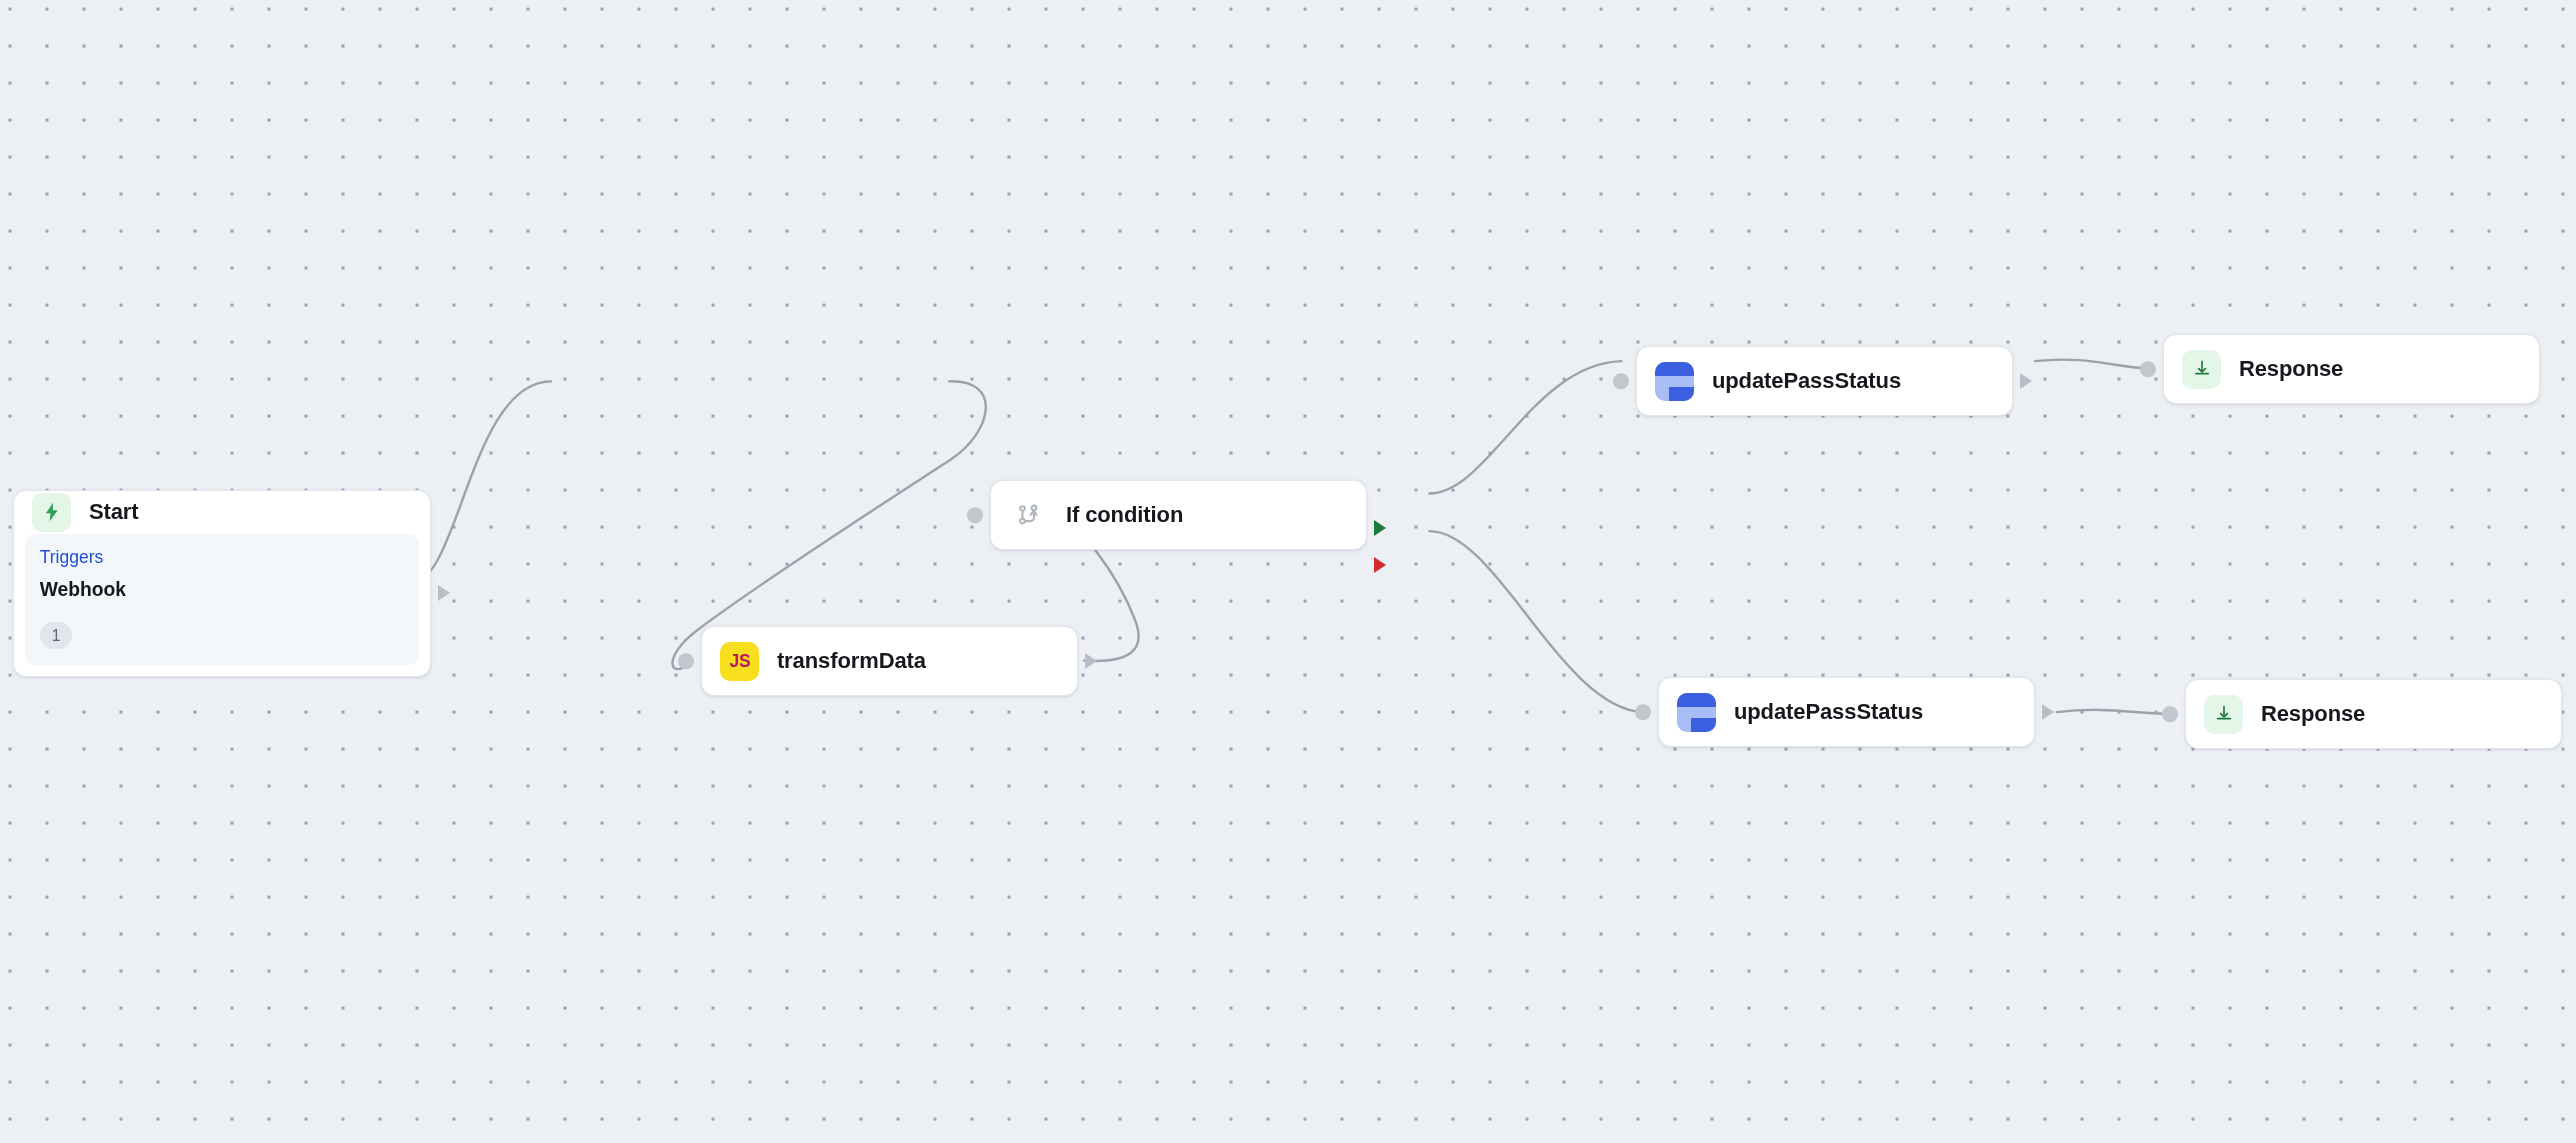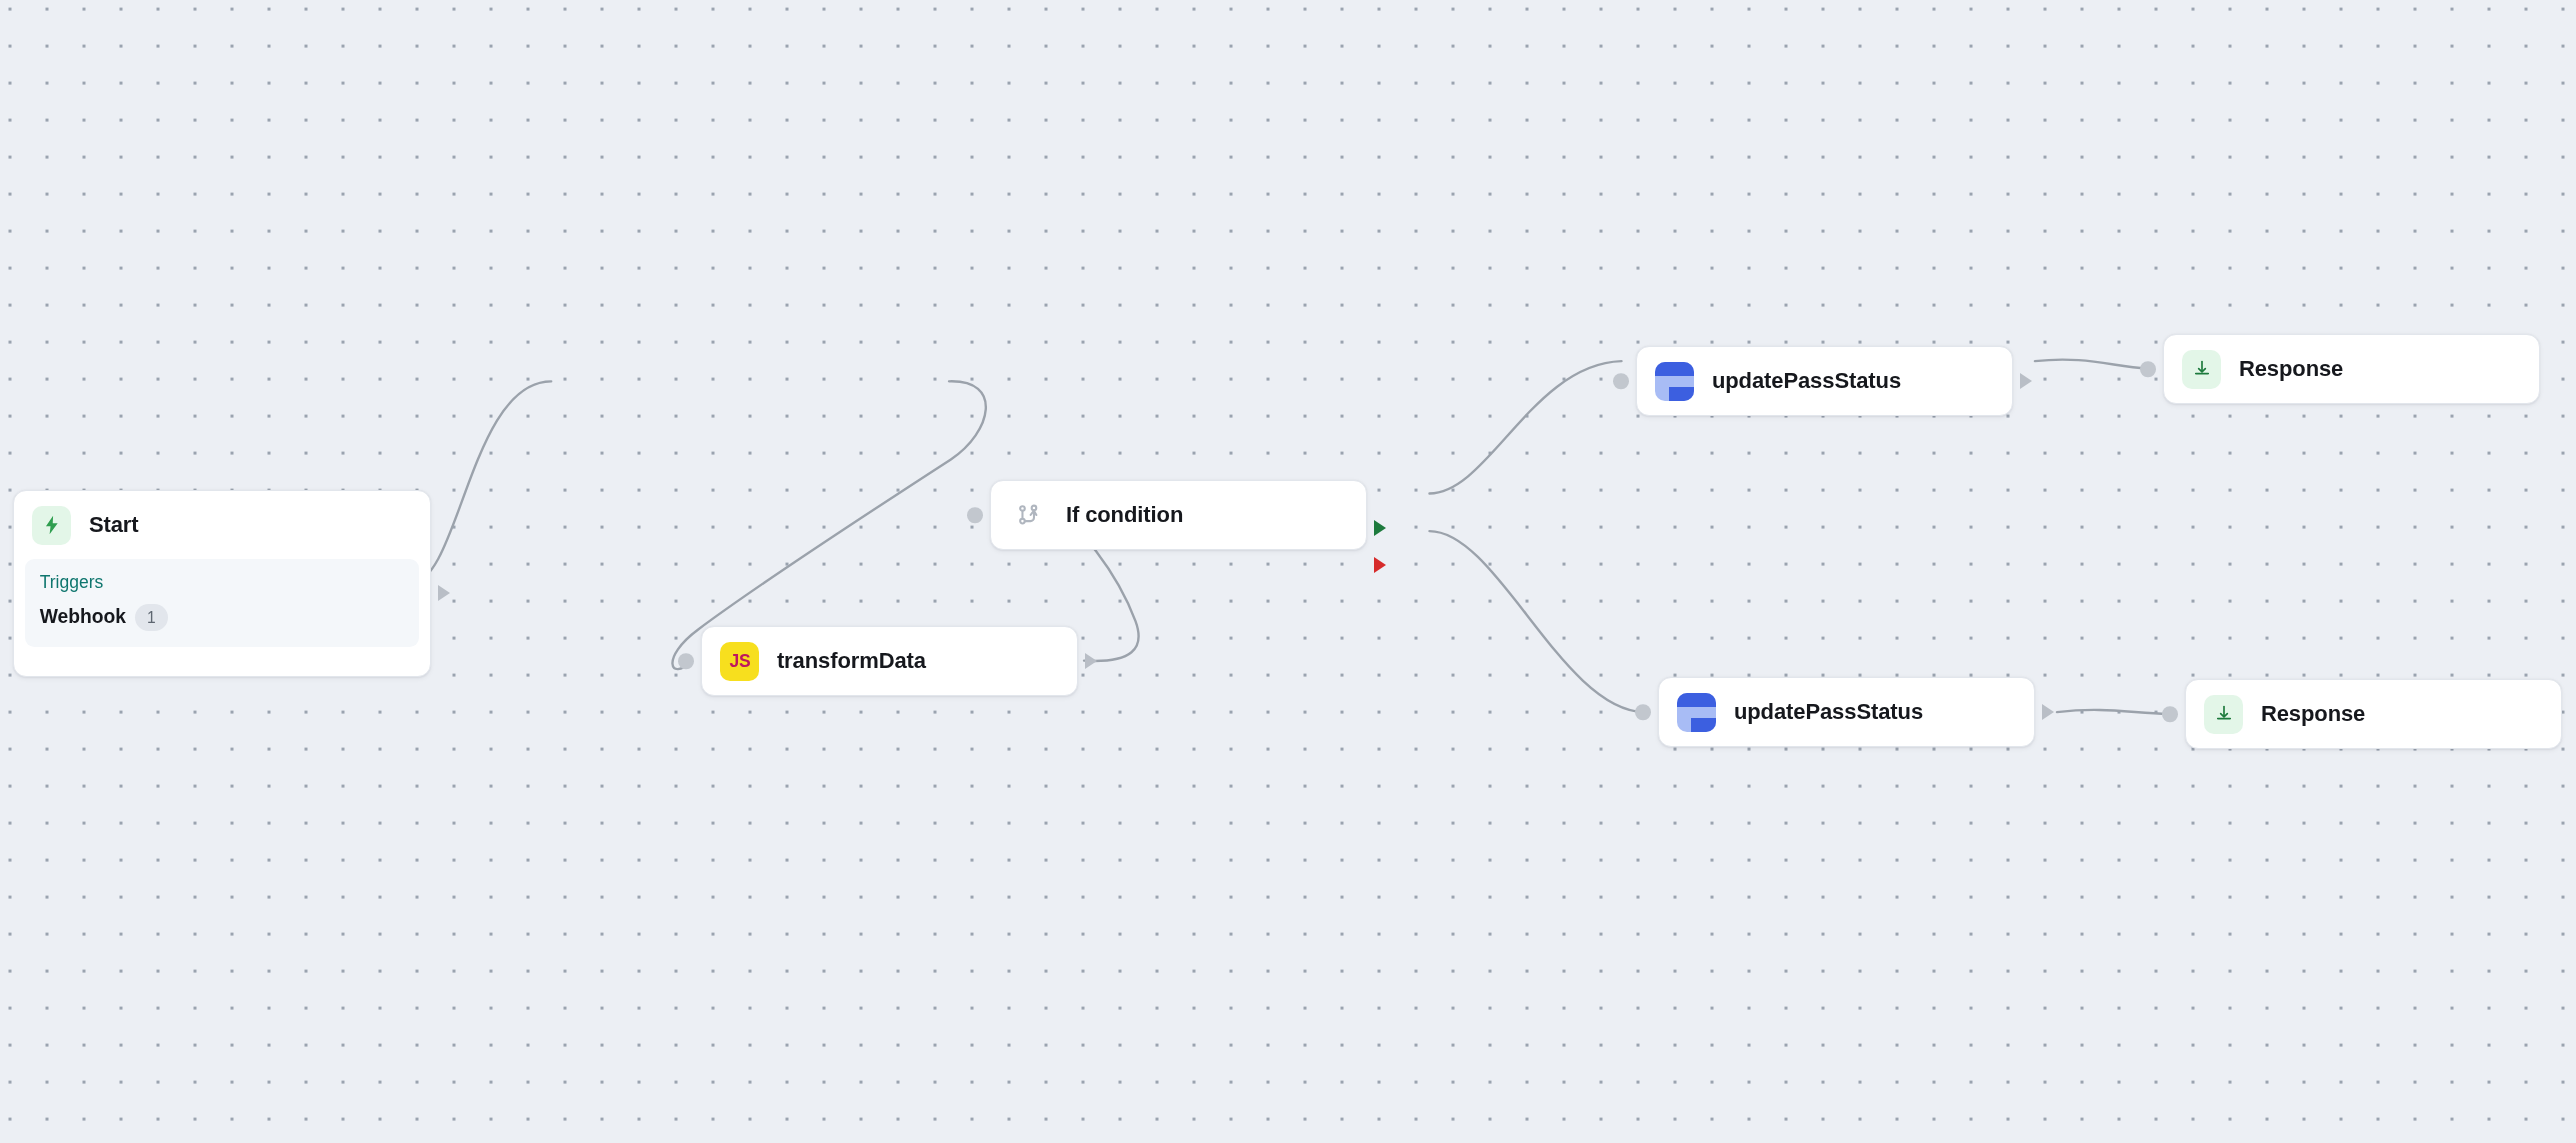--- a/index.html
+++ b/index.html
@@ -95,27 +95,28 @@
 
   
   .node-body {
     margin: 0 11px 11px 11px;
     background: #f4f7fa;
     border-radius: 9.2px;
     padding: 13px 14.7px 16.5px 14.7px;
   }
   .body-label {
     font-size: 17.5px;
-    color: #0f766e;
+    color: #1d4ed8;
     margin-bottom: 11px;
   }
   .body-row {
     display: flex;
-    align-items: center;
-    gap: 9px;
+    align-items: flex-start;
+    gap: 21px;
+    flex-direction: column;
   }
   .body-row-label {
     font-size: 19.3px;
     font-weight: 700;
     color: #16181d;
   }
   .count-badge {
     background: #e2e6ec;
     color: #5d6670;
     font-size: 15.6px;

